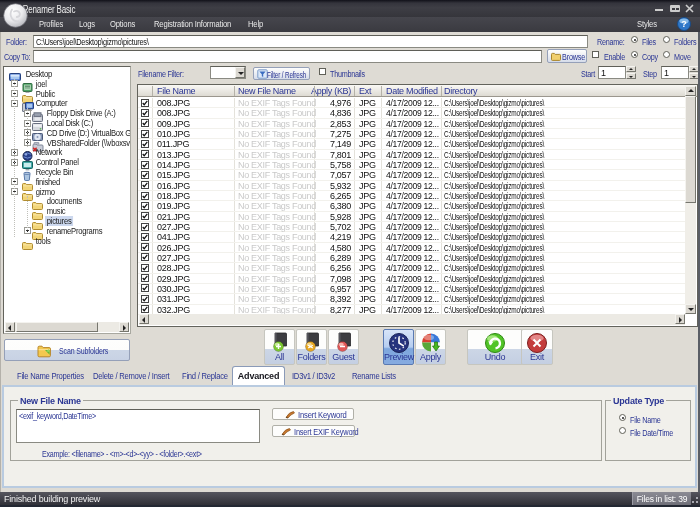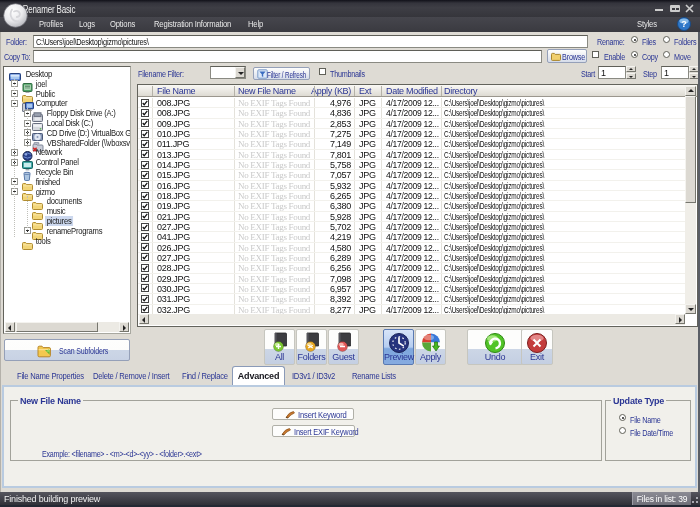--- a/index.html
+++ b/index.html
@@ -45,21 +45,21 @@
 #treethumb { position:absolute; left:11px; top:0; width:82px; height:10px; background:#dcd9d2; border:1px solid; border-color:#f4f3ef #76766e #76766e #f4f3ef; }
 
 
 #list { position:absolute; left:137px; top:84px; width:561px; height:243px; background:#fff; border:1px solid #63635c; }
 #lhead { position:absolute; left:0; top:0; width:559px; height:12px; background:linear-gradient(#f9f8f5,#dedbd3); border-bottom:1px solid #9b978e; }
 .hsep { position:absolute; top:1px; height:10px; width:1px; background:#b5b2a9; }
 .hlab { position:absolute; top:1px; color:#2b3694; font-size:9px; letter-spacing:-0.3px; white-space:nowrap; }
 .lr { position:absolute; left:0; width:548px; height:10.33px; font-size:9px; letter-spacing:-0.3px; white-space:nowrap; border-bottom:1px solid #f2f1ec; }
 .lchk { position:absolute; left:3px; top:0.5px; }
 .c-name { position:absolute; left:19px; color:#111; }
-.c-new  { position:absolute; left:100px; color:#c9c9c9;font-family:Liberation Serif, serif; }
+.c-new  { position:absolute; left:100px; color:#c9c9c9; }
 .c-size { position:absolute; left:163px; width:50px; text-align:right; color:#111; }
 .c-ext  { position:absolute; left:221px; color:#111; }
 .c-date { position:absolute; left:248px; color:#111; }
 .c-dir  { position:absolute; left:306px; color:#111; }
 .gline { position:absolute; top:13px; bottom:12px; width:1px; background:#e4e2db; }
 #vsb { position:absolute; right:1px; top:1px; width:11px; bottom:12px; background:#f0eee8; }
 #vsbthumb { position:absolute; left:0; top:10px; width:11px; height:107px; background:#dcd9d2; border:1px solid; border-color:#f4f3ef #76766e #76766e #f4f3ef; }
 #hsb { position:absolute; left:1px; right:12px; bottom:1px; height:11px; background:#eceae4; }
 
 
@@ -723,20 +723,21 @@
   <span class="tab" style="left:17px">File Name Properties</span>
   <span class="tab" style="left:93px">Delete / Remove / Insert</span>
   <span class="tab" style="left:182px">Find / Replace</span>
   <span class="tab" style="left:292px">ID3v1 / ID3v2</span>
   <span class="tab" style="left:352px">Rename Lists</span>
 </div>
 <div id="tabsel">Advanced</div>
 <div id="tabpanel">
   <div class="group" style="left:6px;top:13px;width:592px;height:61px">
     <span class="gtitle" style="left:7px">New File Name</span>
+    <div class="inp" style="left:5px;top:8px;width:244px;height:34px;color:#2b3694;font-size:8.5px"><span class="sx" style="transform:scaleX(0.85)">&lt;exif_keyword,DateTime&gt;</span></div>
     <span class="lbl" style="left:31px;top:48px;color:#2b3694;transform:scaleX(0.84)">Example: &lt;filename&gt; - &lt;m&gt;-&lt;d&gt;-&lt;yy&gt; - &lt;folder&gt;.&lt;ext&gt;</span>
     <div class="btn" style="left:261px;top:7px;width:82px;height:12px;background:#fdfdfc;border-color:#b0b0a8">
         <span style="position:absolute;left:12px;top:1px"><svg width="11" height="9" viewBox="0 0 11 9">
             <path d="M1 7.5 Q4 2 8.5 1.5 L9.5 3 Q5.5 4.5 3 8 Z" fill="#c87830" stroke="#7c4810" stroke-width="0.6"></path>
             <path d="M1 7.5 L2.6 8.3 L3 8 Q2 7.4 1.6 6.6 Z" fill="#503010"></path>
           </svg></span>
         <span class="sx" style="position:absolute;left:25px;top:1px;transform:scaleX(0.85)">Insert Keyword</span>
       </div>
     <div class="btn" style="left:261px;top:24px;width:83px;height:12px;background:#fdfdfc;border-color:#b0b0a8">
         <span style="position:absolute;left:8px;top:1px"><svg width="11" height="9" viewBox="0 0 11 9">

